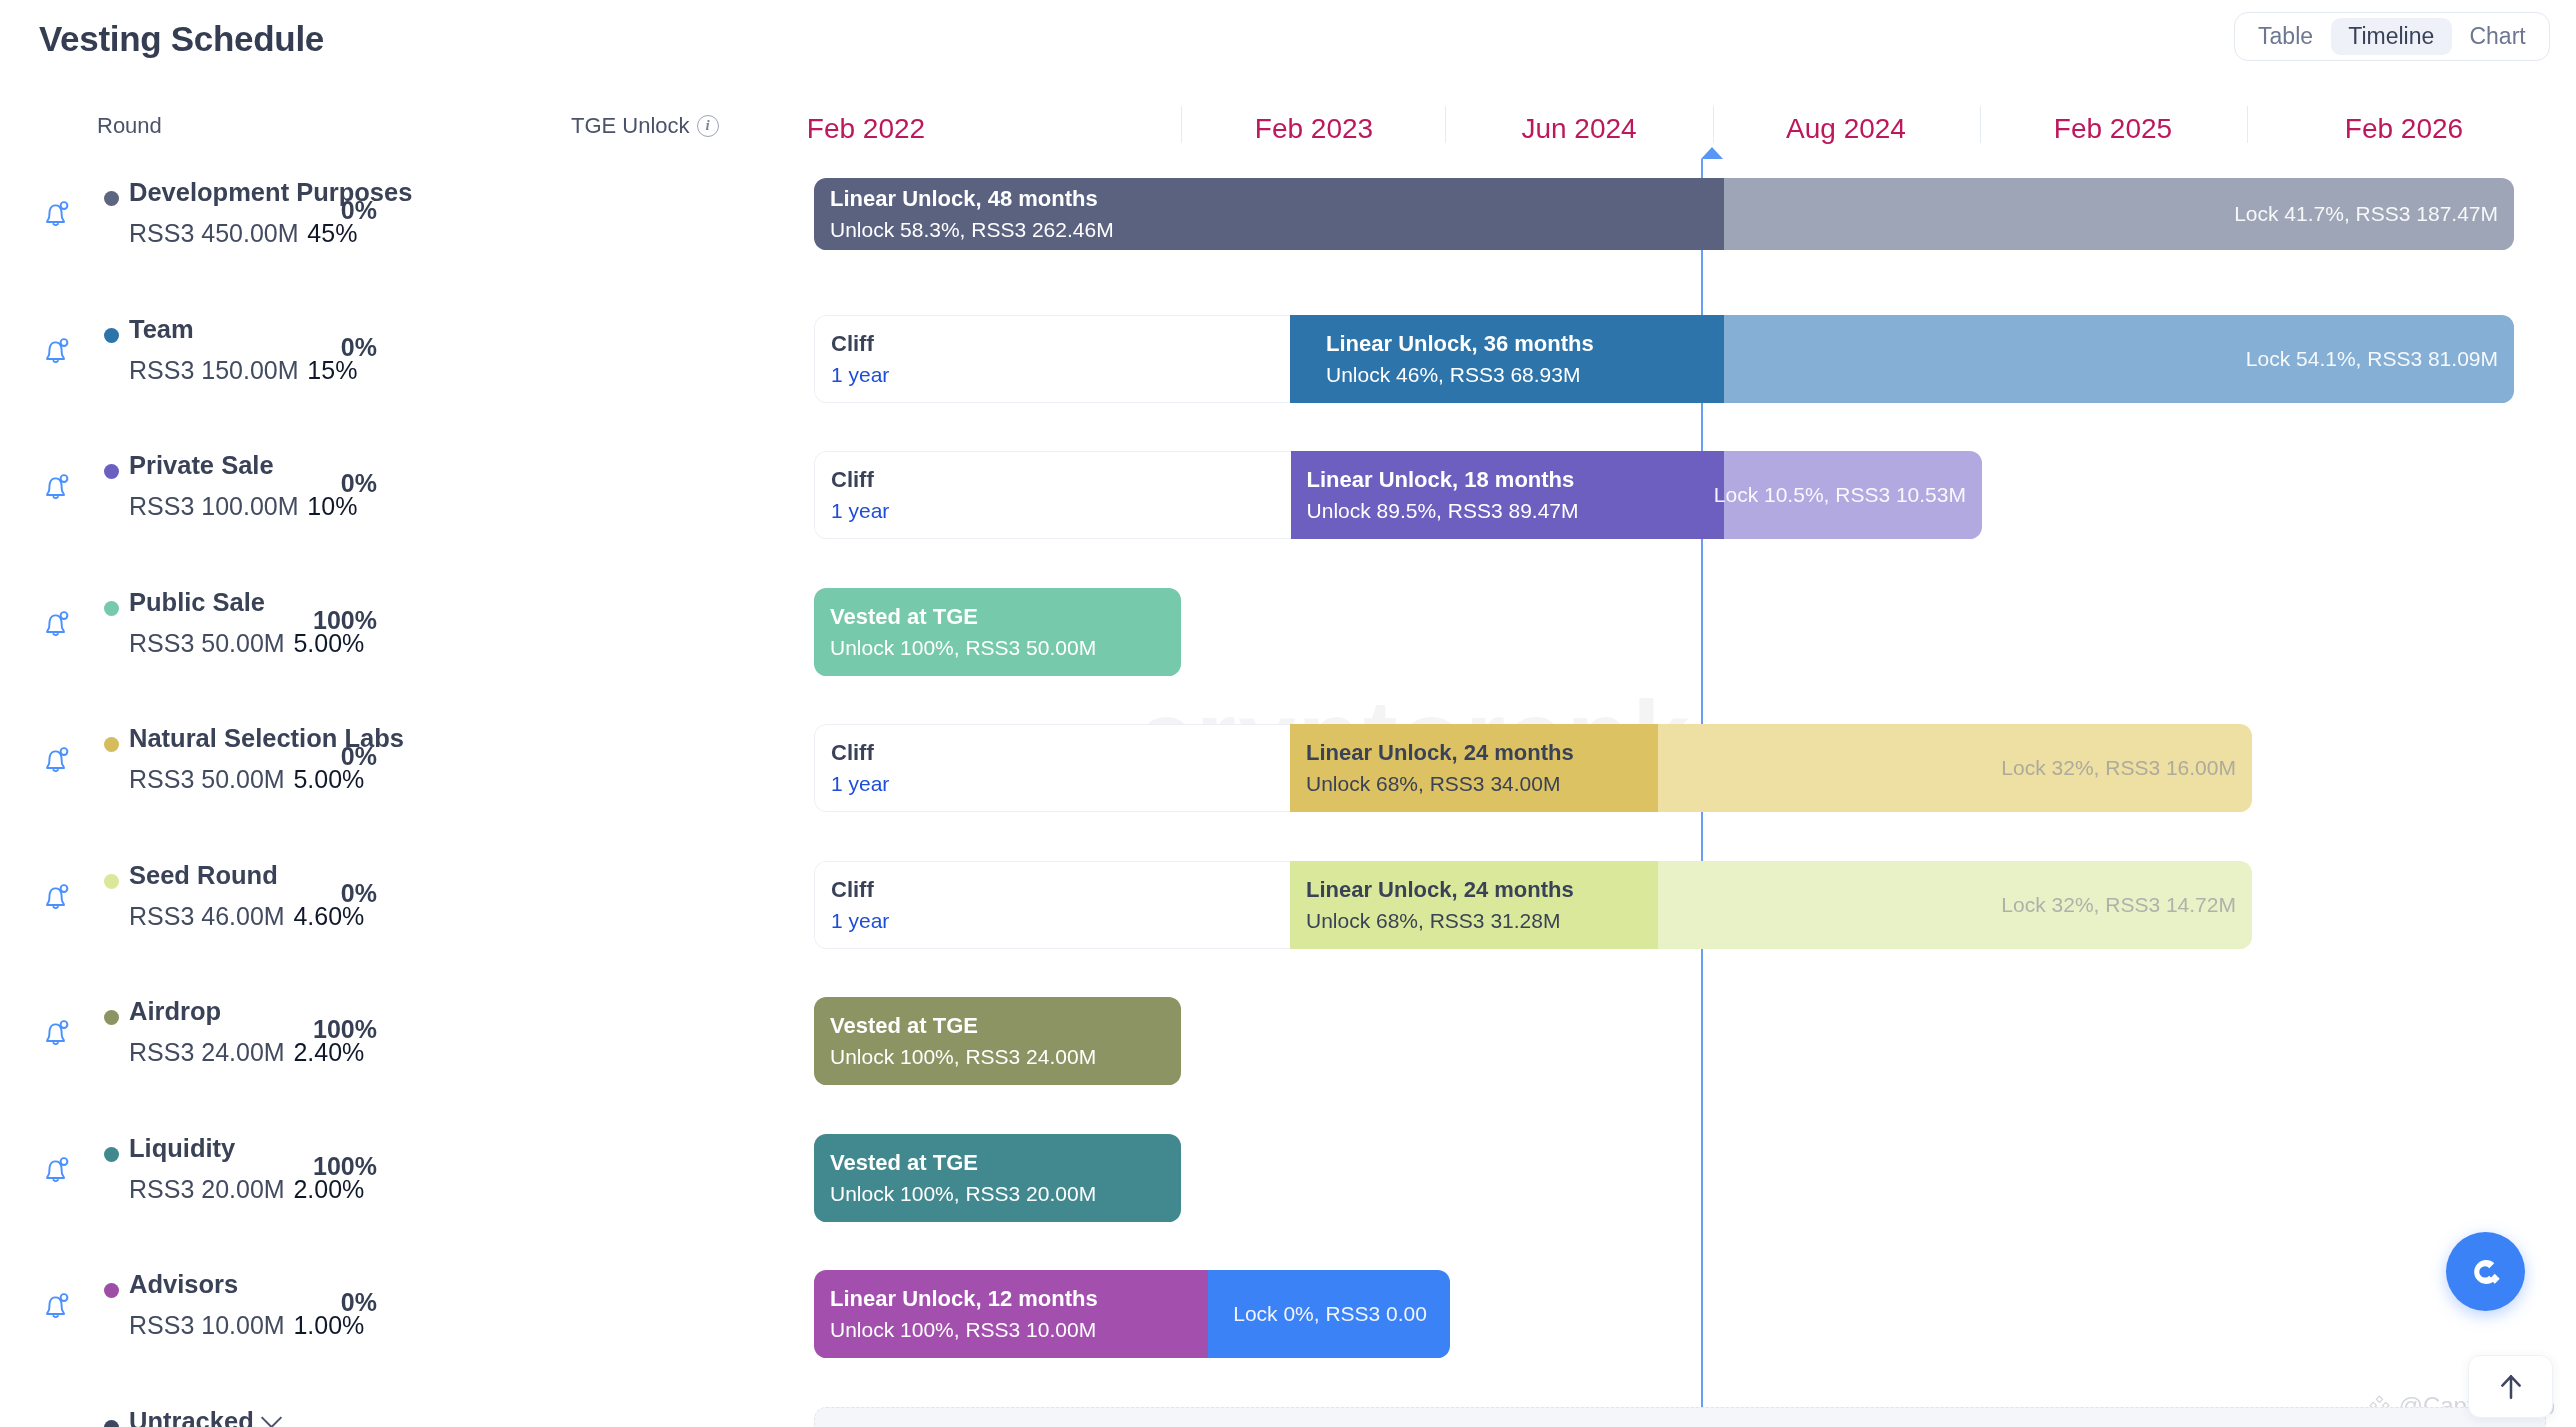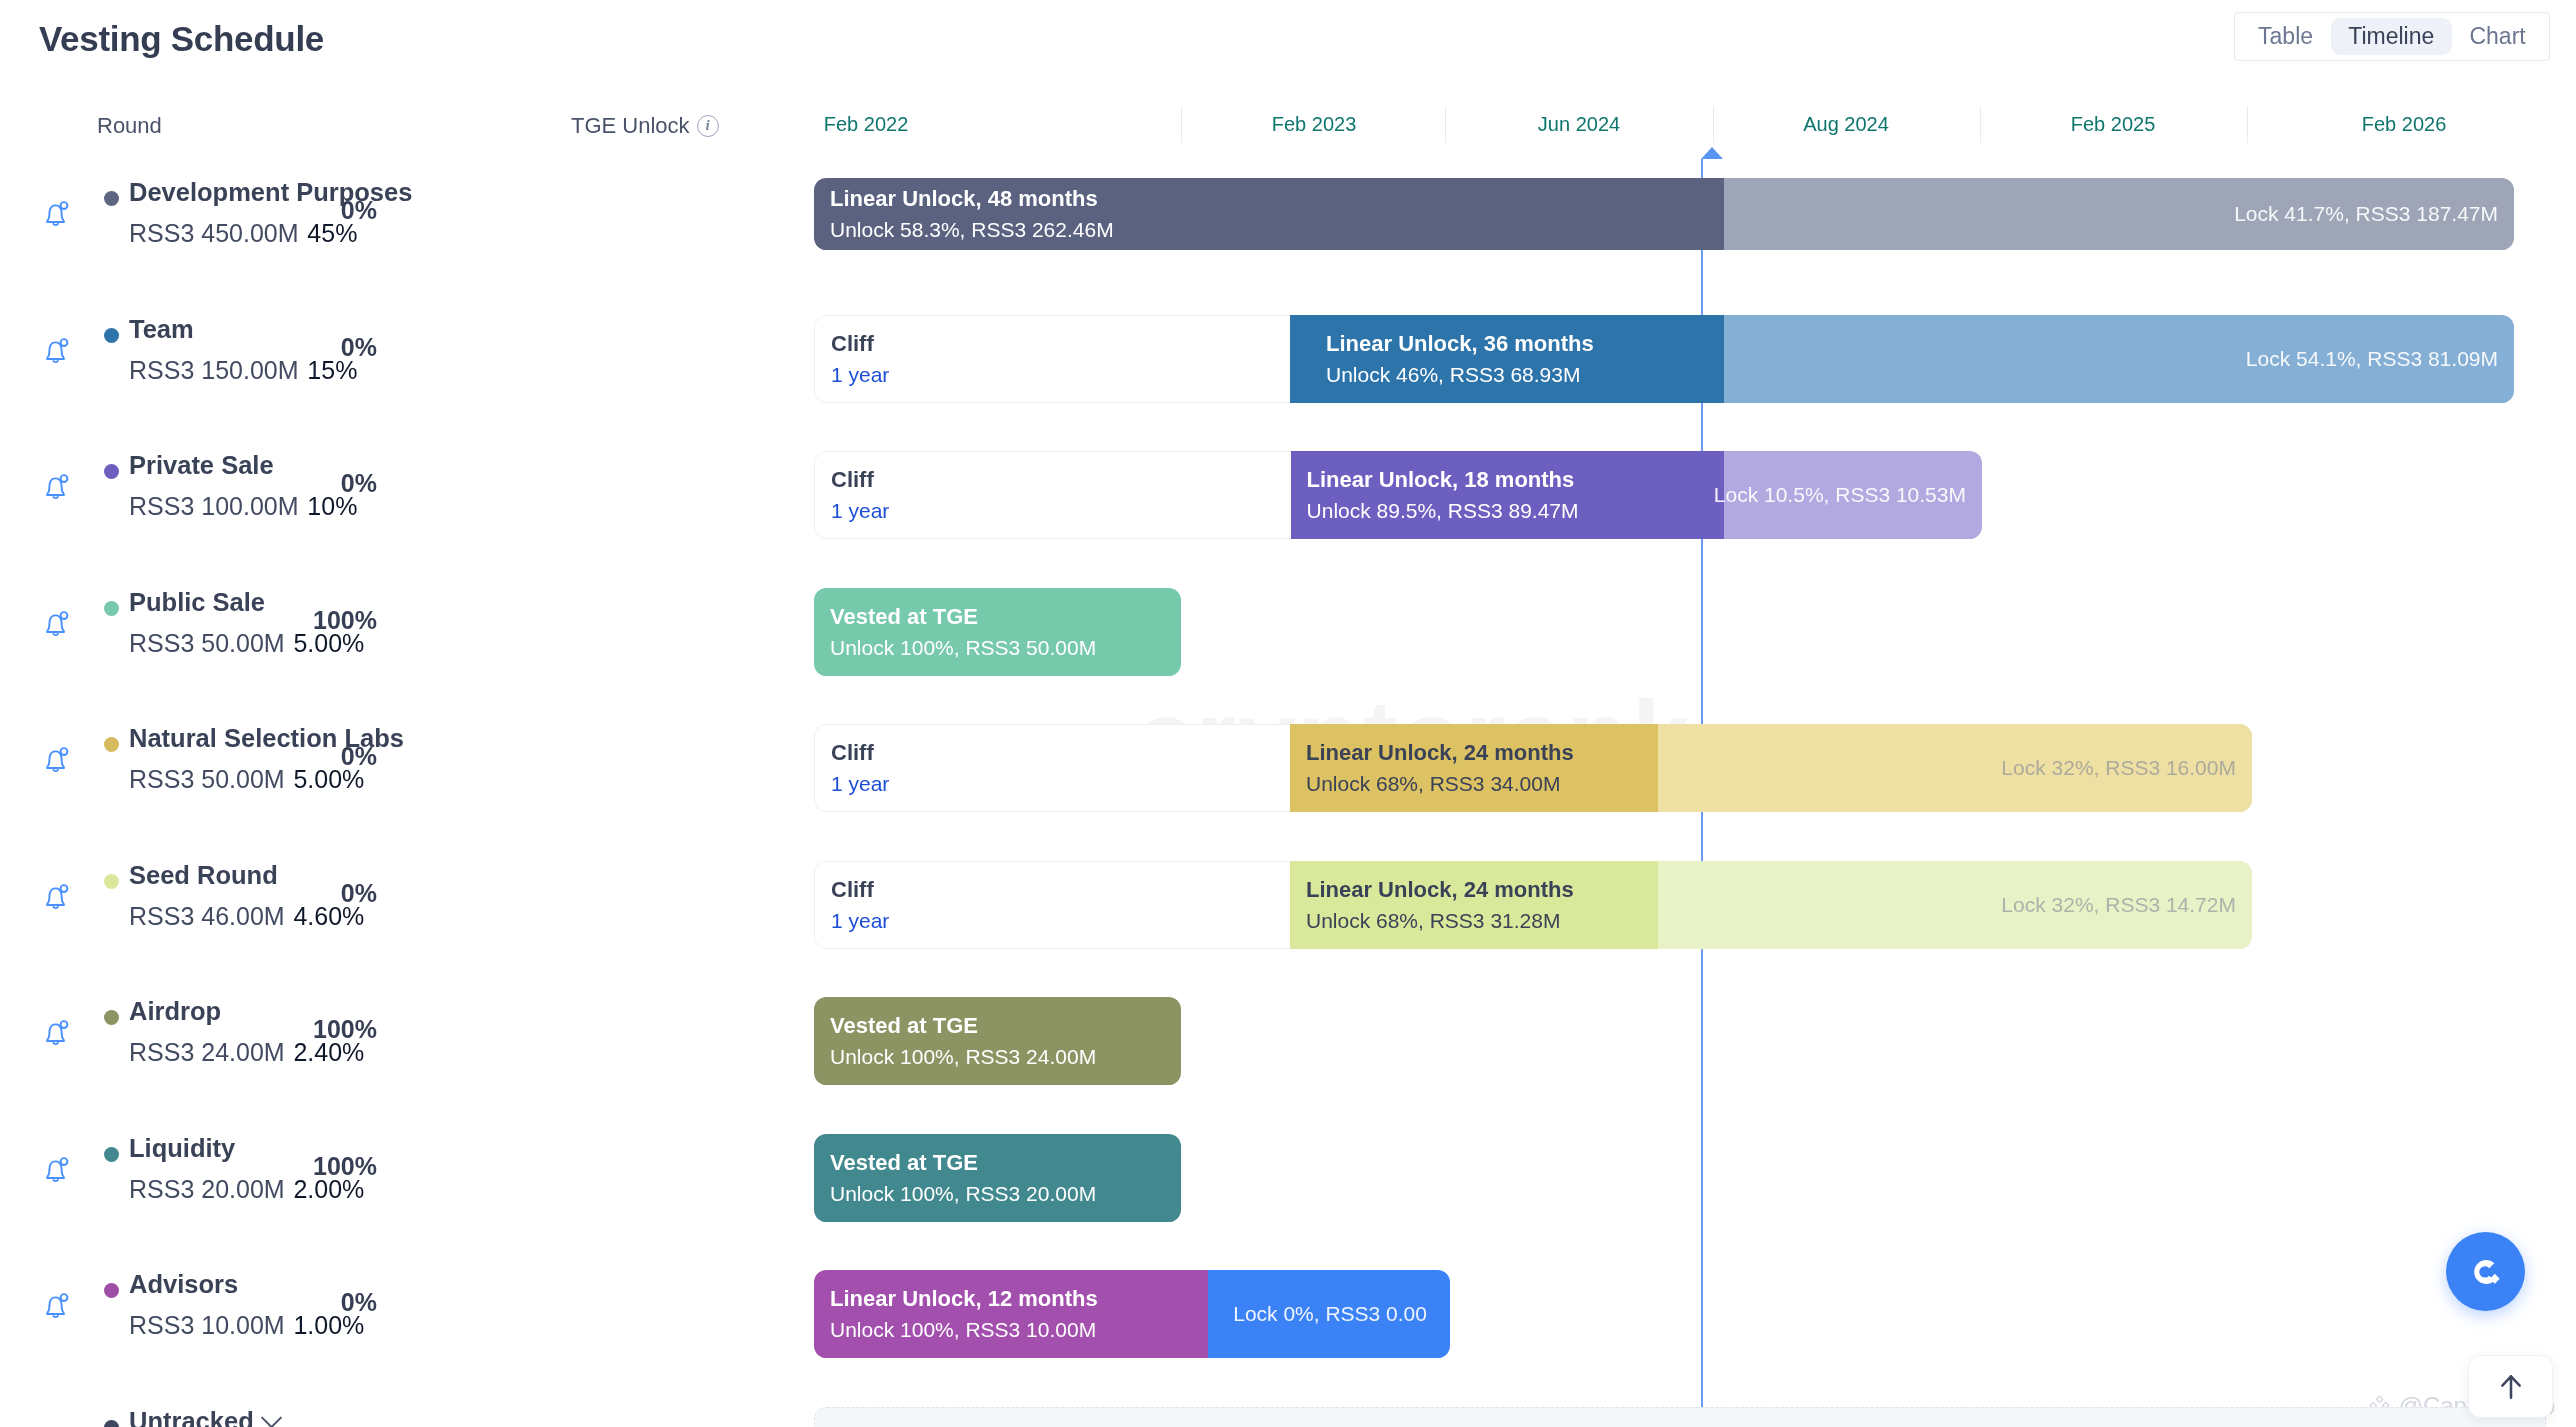--- a/index.html
+++ b/index.html
@@ -29,21 +29,21 @@
 
   
   .page-title {
     position: absolute; left: 39px; top: 19.4px;
     font-size: 35px; font-weight: 700; color: #353d52;
     letter-spacing: -0.3px;
   }
   .view-toggle {
     position: absolute; right: 26.4px; top: 12.3px;
     display: flex; align-items: center;
-    border: 0.9px solid #e4e8ef; border-radius: 4px;
+    border: 0.9px solid #e4e8ef; border-radius: 14px;
     padding: 5.3px; background: #fff; height: 49px;
   }
   .view-toggle button {
     border: 0; background: transparent; cursor: pointer;
     font-family: "Liberation Sans", sans-serif;
     font-size: 23px; color: #6d7791;
     padding: 7px 17.6px; border-radius: 9.7px; line-height: 1;
   }
   .view-toggle button.active { background: #eef1f7; color: #3a4258; }
 
@@ -56,21 +56,21 @@
   #head-tge { left: 571px; display: flex; align-items: center; gap: 7px; }
   .info-icon {
     width: 22px; height: 22px; border-radius: 50%;
     border: 1.8px solid #9aa3b8; color: #7c8599;
     font-size: 15px; font-weight: 700; line-height: 18.5px;
     text-align: center; font-style: italic;
     display: inline-block; font-family: "Liberation Serif", serif;
   }
   .date-head {
     position: absolute; top: 113px;
-    font-size: 20px; color: #0f766e; font-weight: 500;
+    font-size: 28px; color: #be185d; font-weight: 500;
     transform: translateX(-50%); white-space: nowrap;
   }
   .col-divider {
     position: absolute; top: 106px; height: 37px; width: 0.9px;
     background: #e6eaf1;
   }
 
   
   #timeline-area {
     position: absolute; left: 0; top: 159px; width: 2576px; height: 1269px;

